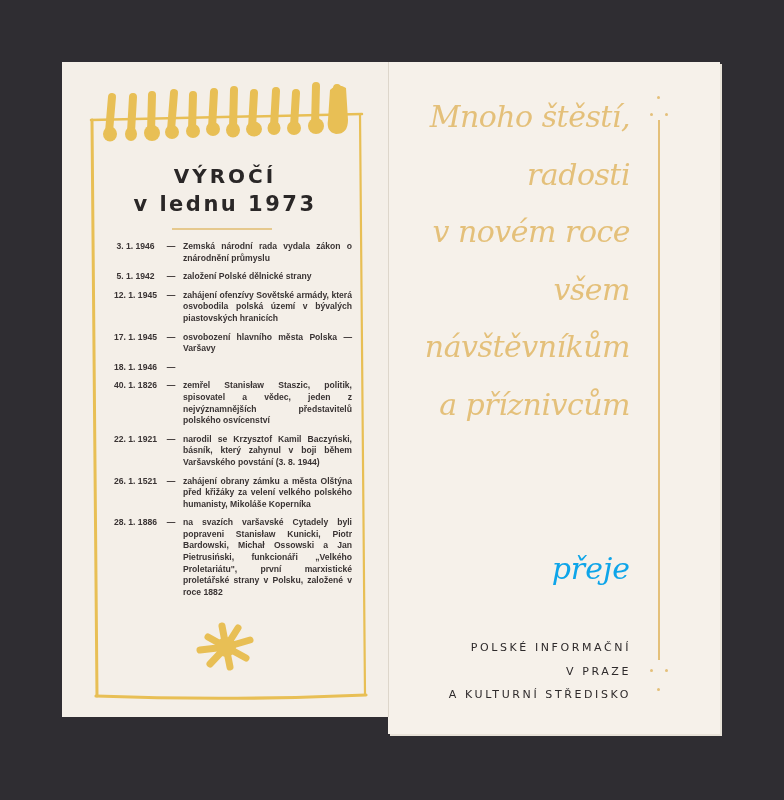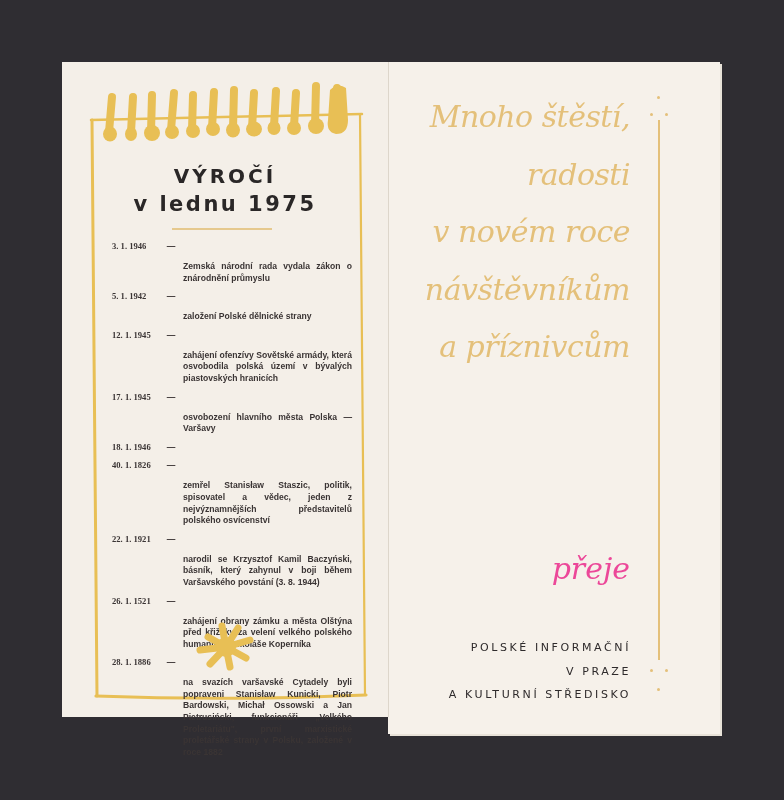--- a/index.html
+++ b/index.html
@@ -22,36 +22,36 @@
     position: absolute; left: 115px; width: 220px; text-align: center;
     color: #2a2727; font-weight: bold; letter-spacing: 3px;
     font-family: "DejaVu Sans", sans-serif;
   }
   .title-1 { top: 164px; font-size: 20px; }
   .title-2 { top: 192px; font-size: 21px; letter-spacing: 2.5px; }
   .title-underline { position: absolute; left: 172px; top: 228px; width: 100px; height: 2px; background: #e6c98e; }
 
   .events { position: absolute; left: 112px; top: 241px; width: 240px; }
   .event { display: flex; font-size: 8.6px; line-height: 11.6px; color: #3a3434; font-weight: bold; margin-bottom: 7px; font-family: "Liberation Sans", sans-serif; }
-  .event .date { width: 47px; text-align: left; white-space: nowrap; flex: none; font-family: Liberation Serif, serif; }
+  .event .date { width: 47px; text-align: center; white-space: nowrap; flex: none; }
   .event .dash { width: 24px; text-align: center; flex: none; }
-  .event .text { flex: 1; text-align: justify; margin-top: 20px; }
+  .event .text { flex: 1; text-align: justify; }
 
   .star { position: absolute; left: 196px; top: 622px; }
 
   
   .greeting {
     position: absolute; right: 154px; top: 88px; text-align: right;
     font-family: "DejaVu Serif", serif; font-style: italic;
     color: #e4c07a; font-size: 30px; font-weight: normal;
   }
   .greeting .line { height: 57.5px; line-height: 57.5px; white-space: nowrap; letter-spacing: -0.5px; }
   .preje {
     position: absolute; right: 154px; top: 551px; font-family: "DejaVu Serif", serif; font-style: italic;
-    color: #ec4899; font-size: 30px;
+    color: #0ea5e9; font-size: 30px;
   }
   .vline { position: absolute; left: 658px; top: 120px; width: 1.5px; height: 540px; background: #e4c07a; }
   .dot { position: absolute; width: 3px; height: 3px; border-radius: 50%; background: #e4c07a; }
   .org {
     position: absolute; right: 153px; top: 636px; text-align: right;
     font-family: "DejaVu Sans", sans-serif; color: #2e2a2b; font-size: 11px; letter-spacing: 2.6px;
   }
   .org .line { height: 23.5px; line-height: 23.5px; white-space: nowrap; }
 </style>
 </head>
@@ -94,21 +94,21 @@
     <ellipse cx="233" cy="130" rx="7" ry="7.5"></ellipse>
     <ellipse cx="254" cy="129" rx="8" ry="7.5"></ellipse>
     <ellipse cx="274" cy="128" rx="6.5" ry="7"></ellipse>
     <ellipse cx="294" cy="128" rx="7" ry="7"></ellipse>
     <ellipse cx="316" cy="126" rx="8" ry="8"></ellipse>
     <path d="M330 90 Q338 82 346 88 L348 120 Q348 134 336 134 Q326 132 328 120 Z"></path>
   </g>
 </svg>
 
 <div class="title title-1">VÝROČÍ</div>
-<div class="title title-2">v lednu 1975</div>
+<div class="title title-2">v lednu 1973</div>
 <div class="title-underline"></div>
 
 <div class="events">
   <div class="event">
     <span class="date">3. 1. 1946</span>
     <span class="dash">—</span>
     <span class="text">Zemská národní rada vydala zákon o znárodnění průmyslu</span>
   </div>
   <div class="event">
     <span class="date">5. 1. 1942</span>
@@ -162,20 +162,21 @@
     <line x1="30" y1="25" x2="54" y2="18"></line>
     <line x1="30" y1="25" x2="26" y2="4"></line>
   </g>
   <circle cx="30" cy="25" r="10" fill="#e8bf55"></circle>
 </svg>
 
 <div class="greeting">
   <div class="line">Mnoho štěstí,</div>
   <div class="line">radosti</div>
   <div class="line">v novém roce</div>
+  <div class="line">všem</div>
   <div class="line">návštěvníkům</div>
   <div class="line">a příznivcům</div>
 </div>
 <div class="preje">přeje</div>
 
 <div class="vline"></div>
 <div class="dot" style="left:657px; top:96px;"></div>
 <div class="dot" style="left:650px; top:113px;"></div>
 <div class="dot" style="left:665px; top:113px;"></div>
 <div class="dot" style="left:650px; top:669px;"></div>

